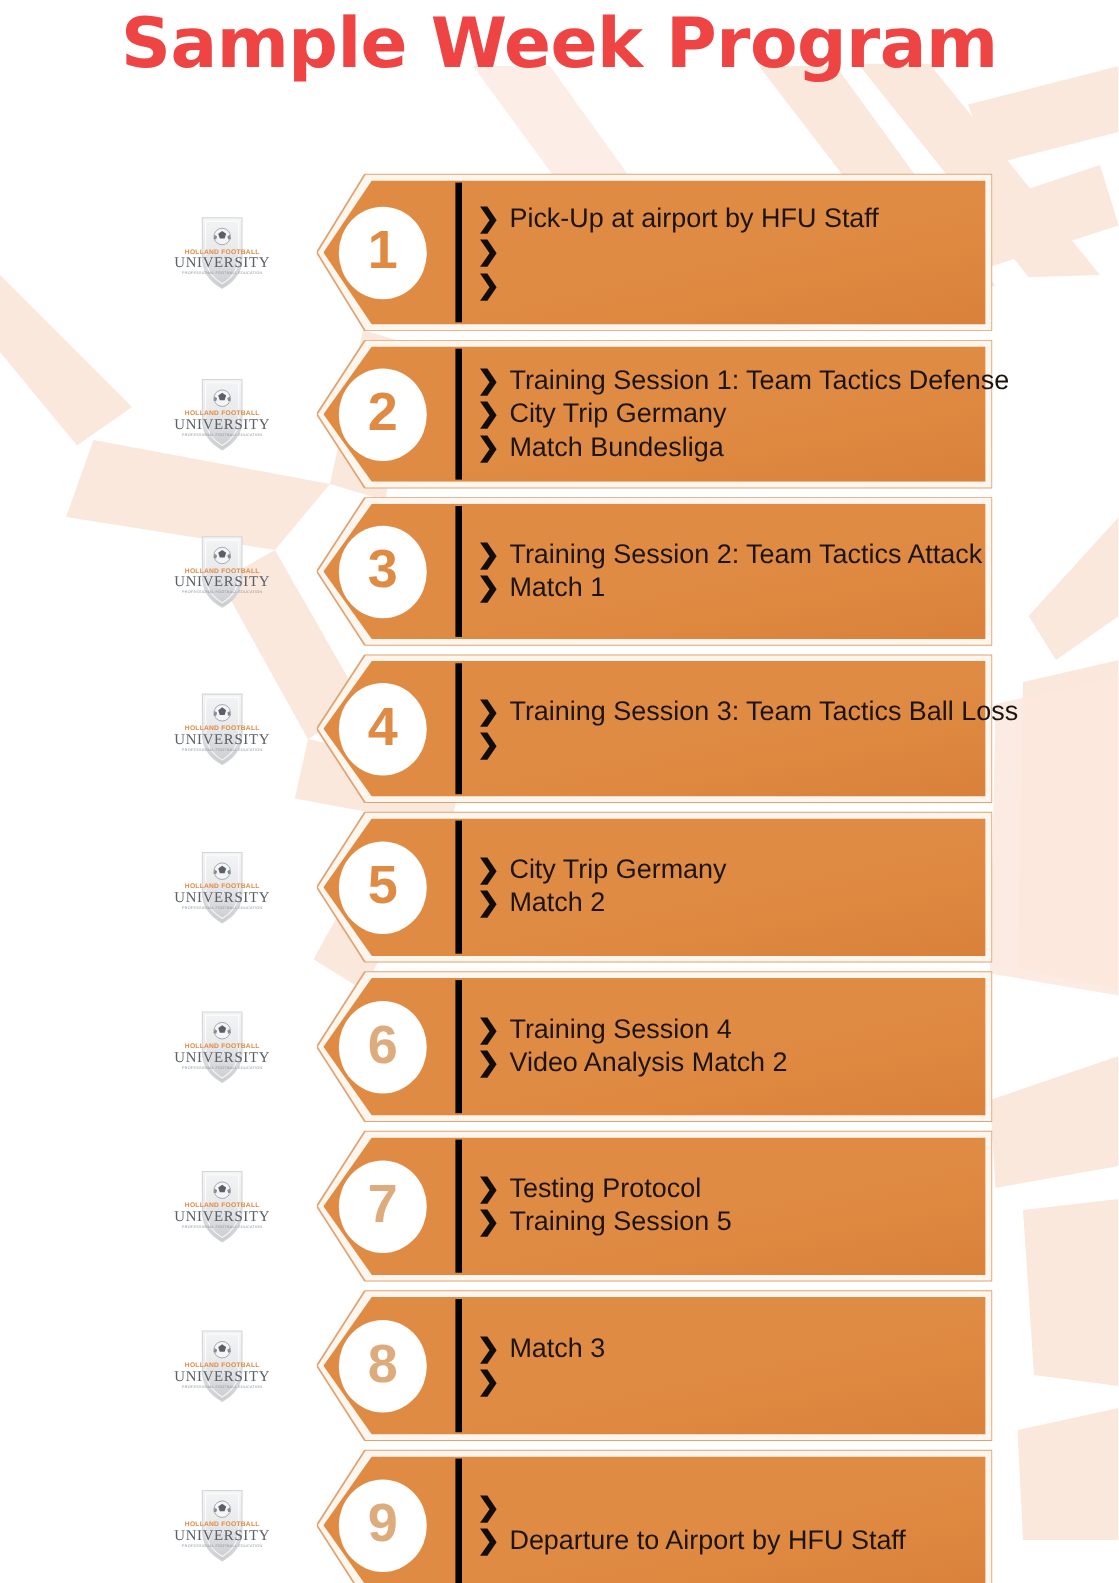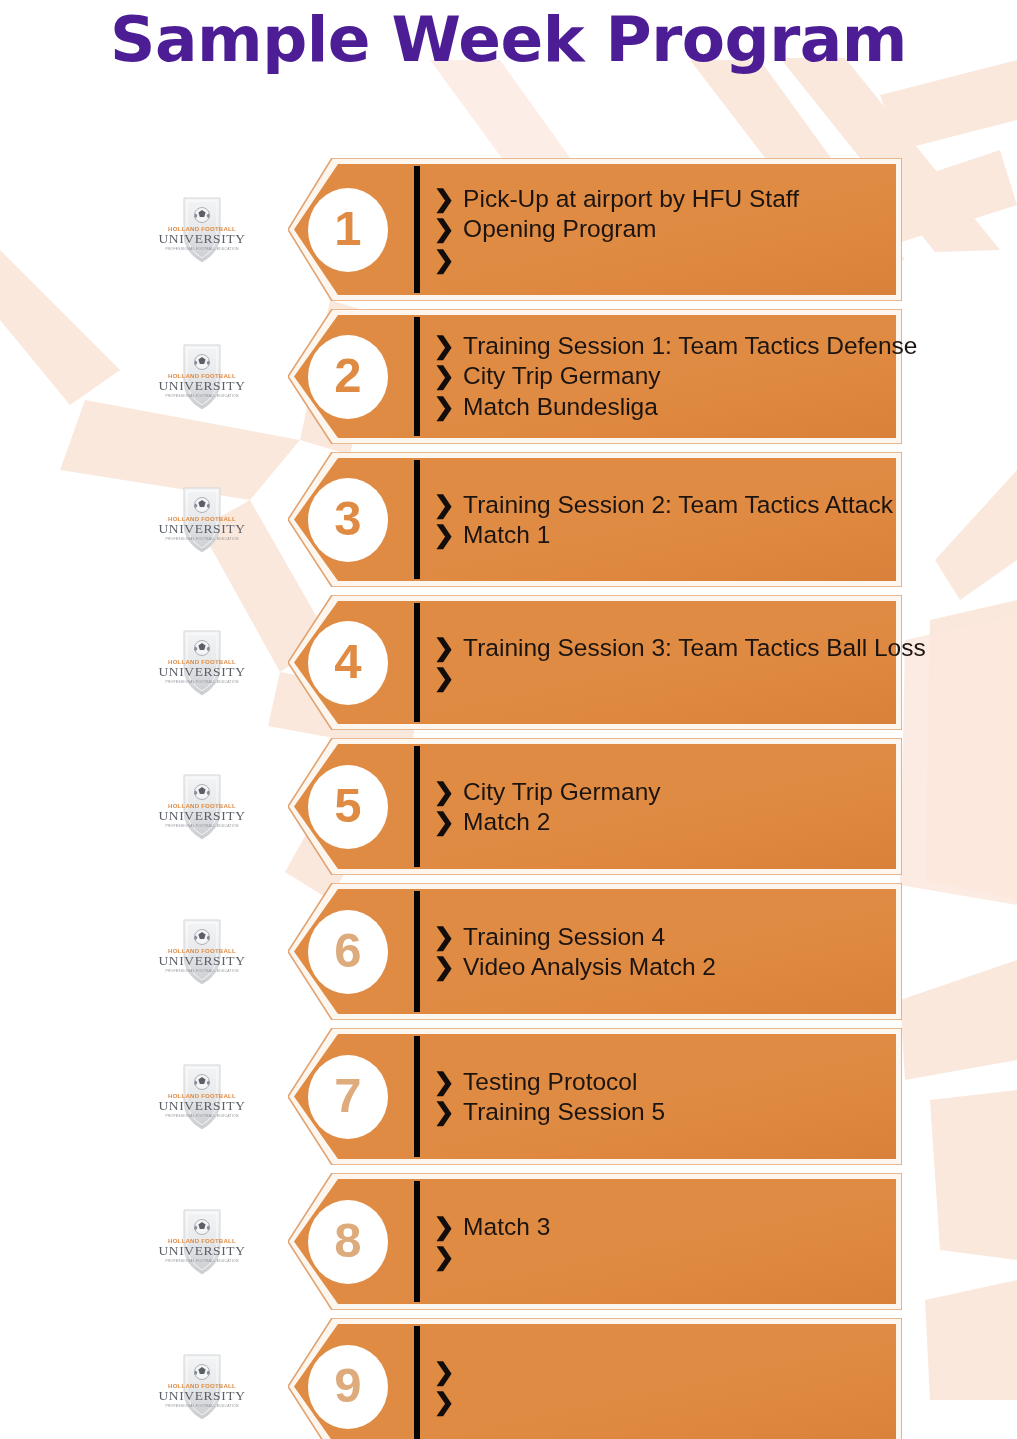--- a/index.html
+++ b/index.html
@@ -31,21 +31,21 @@
     position: absolute;
     top: 2px;
     left: 0;
     width: 1017px;
     text-align: center;
     font-family: "DejaVu Sans", sans-serif;
     font-weight: bold;
     font-size: 63px;
     line-height: 76px;
     letter-spacing: -0.5px;
-    color: #4c1d95;
+    color: #ef4444;
     z-index: 3;
     white-space: nowrap;
   }
 
   
   #rows {
     position: absolute;
     left: 0;
     top: 158px;
     width: 1017px;
@@ -238,21 +238,20 @@
         <span class="num" style="color:#e08b43">1</span>
       </div>
       <div class="divider"></div>
       <div class="items">
         <div class="item">
        <span class="chev">❯</span>
        <span>Pick-Up at airport by HFU Staff</span>
      </div>
             <div class="item">
        <span class="chev">❯</span>
-       <span>Opening Program</span>
      </div>
             <div class="item">
        <span class="chev">❯</span>
      </div>
       </div>
     </div>
       </div>
       <div class="row" style="height: 135px; margin-bottom: 8px;">
     <div class="row-logo">
 
@@ -690,19 +689,20 @@
       <div class="num-circle">
         <span class="num" style="color:#ddab7c">9</span>
       </div>
       <div class="divider"></div>
       <div class="items">
         <div class="item">
        <span class="chev">❯</span>
      </div>
             <div class="item">
        <span class="chev">❯</span>
+       <span>Departure to Airport by HFU Staff</span>
      </div>
       </div>
     </div>
       </div>
     </div>
 
 </div>
 
 </body></html>

